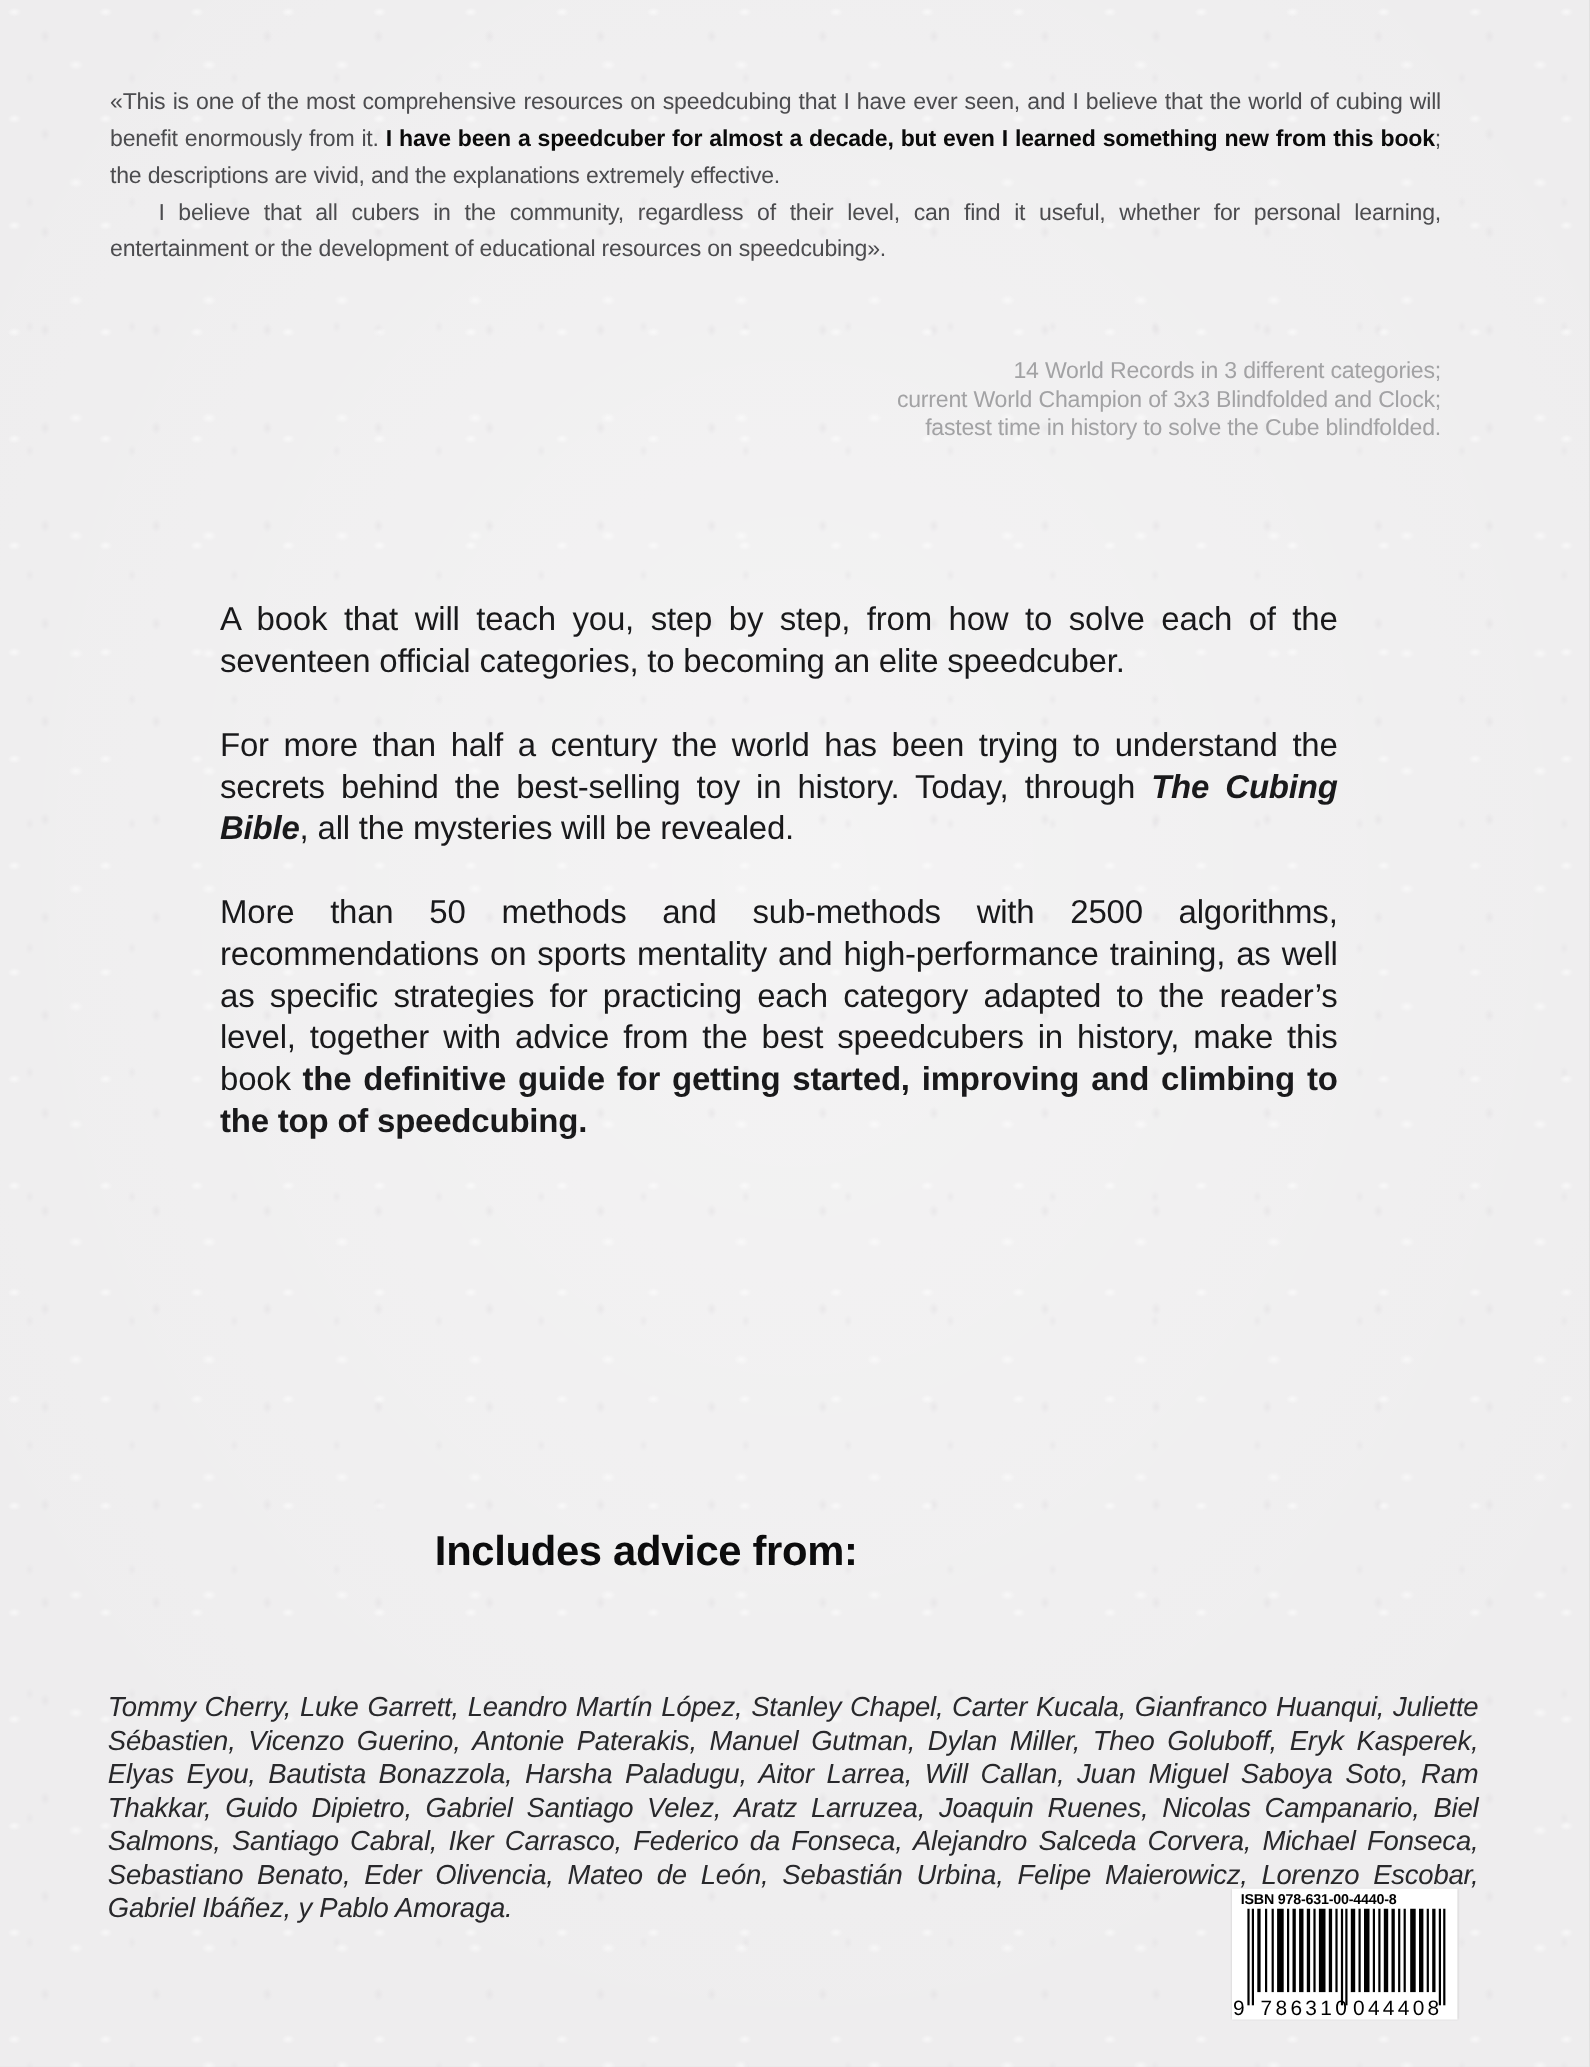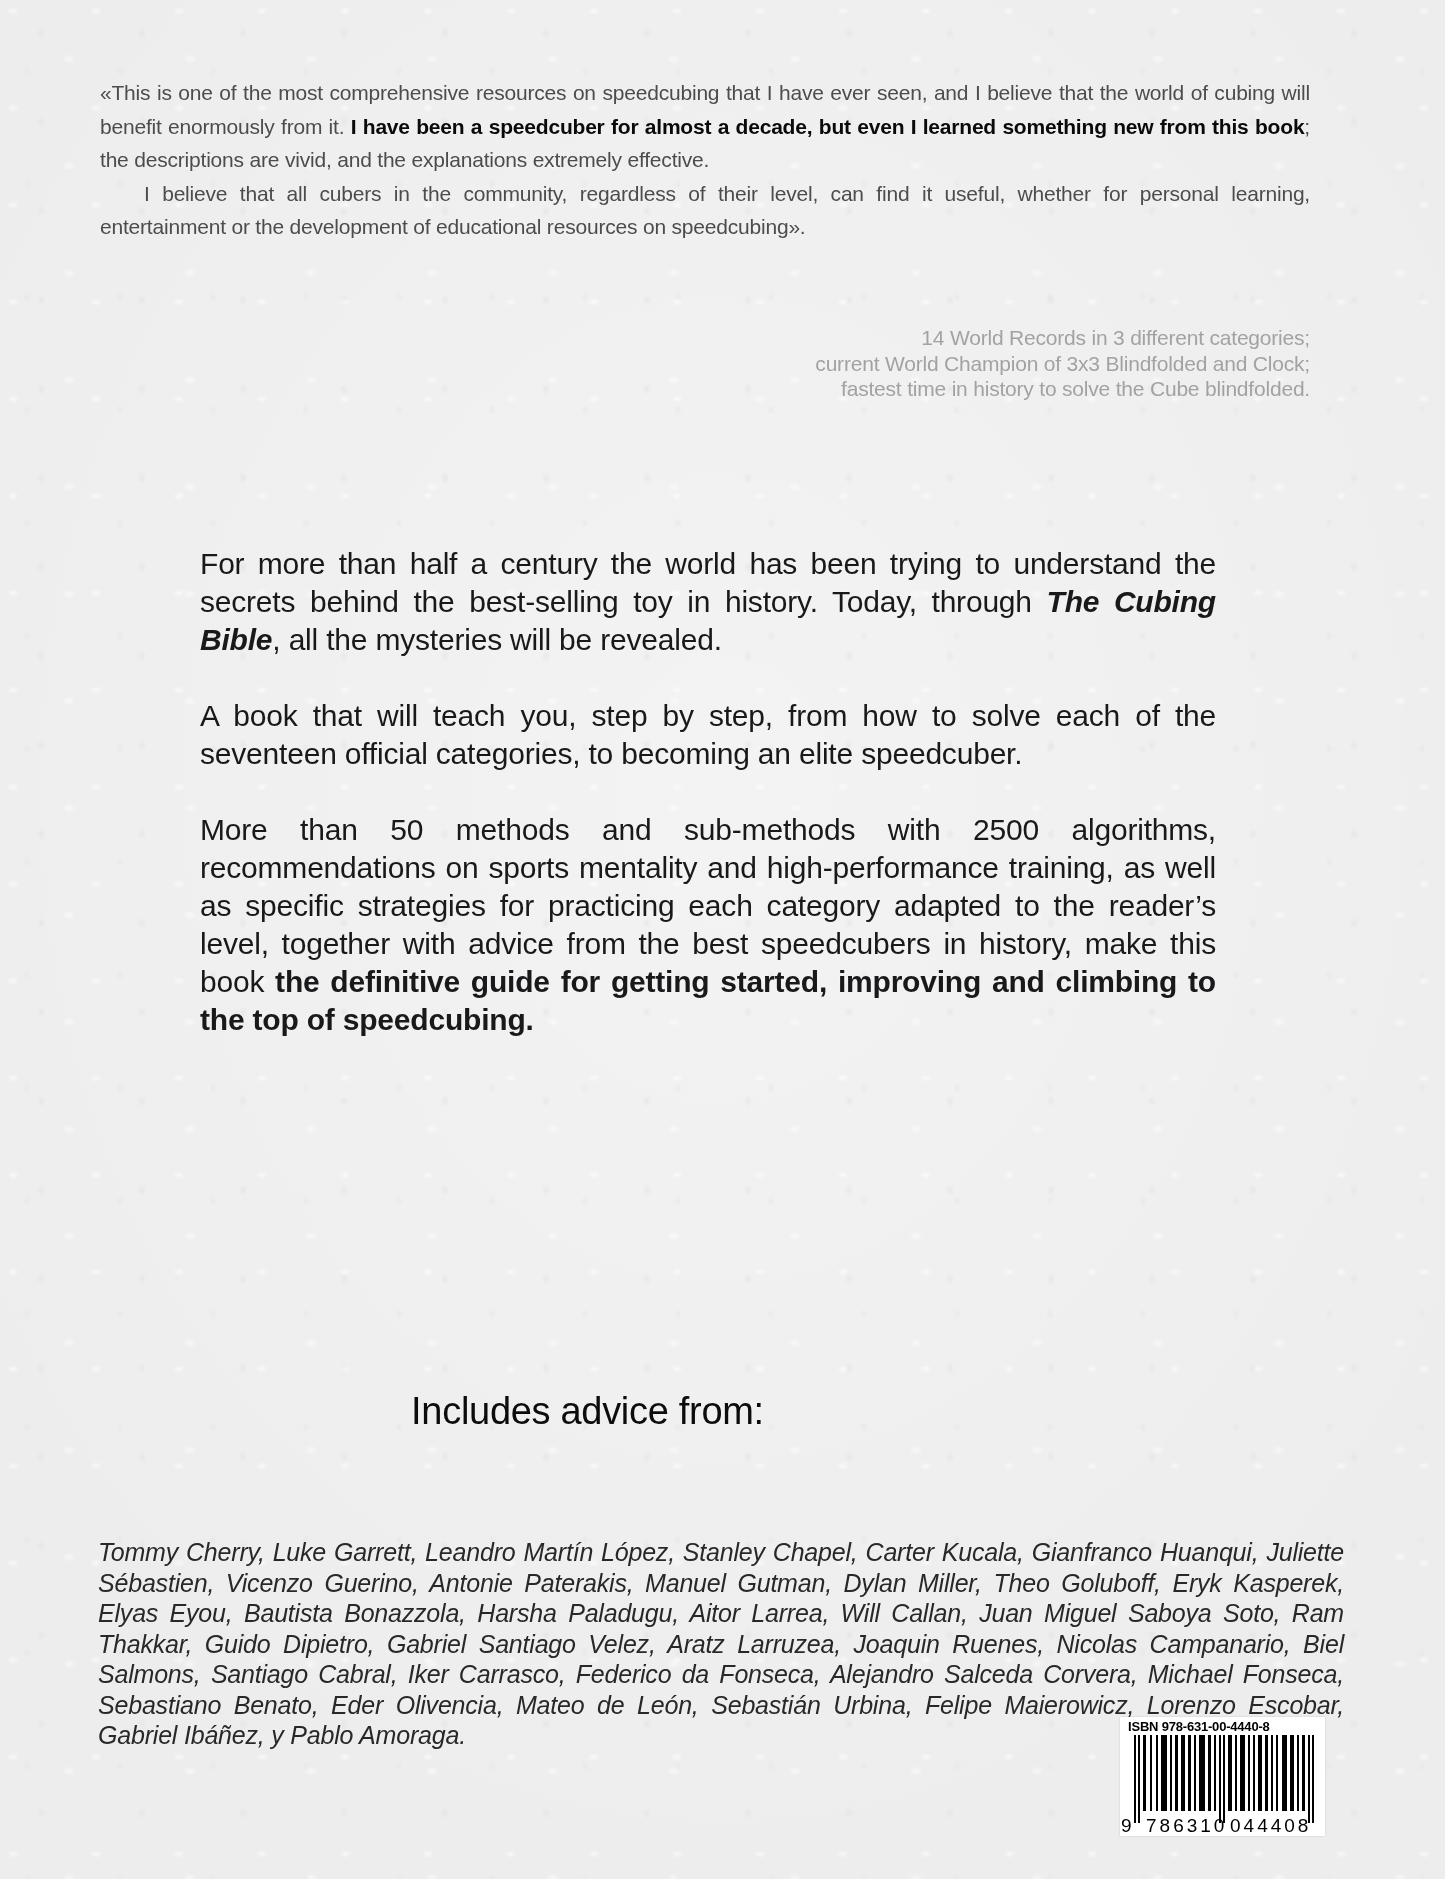--- a/index.html
+++ b/index.html
@@ -47,21 +47,21 @@
     letter-spacing:-0.2px;
     text-align:justify;
     color:#19191b;
   }
   .description p{margin:0 0 38px 0;}
   .description .bold-run{font-weight:700;}
   .description .bolditalic-run{font-weight:700;font-style:italic;}
   .advice-heading{
     position:absolute;left:0;top:1390px;width:1175px;
     text-align:center;
-    font-size:38px;line-height:42px;font-weight:400;color:#0c0c0d;
+    font-size:38px;line-height:42px;font-weight:700;color:#0c0c0d;
     letter-spacing:-0.3px;
   }
   .advice-names{
     position:absolute;left:98px;top:1493px;width:1246px;
     font-style:italic;
     font-size:25px;line-height:30.5px;
     letter-spacing:-0.2px;
     color:#28282b;
     text-align:justify;
     margin-top:44px;
@@ -93,22 +93,22 @@
 
   <div class="attribution">
     <div class="details">
       <div>14 World Records in 3 different categories;</div>
       <div>current World Champion of 3x3 Blindfolded and Clock;</div>
       <div>fastest time in history to solve the Cube blindfolded.</div>
     </div>
   </div>
 
   <div class="description">
+    <p>A book that will teach you, step by step, from how to solve each of the seventeen official categories, to becoming an elite speedcuber.</p>
     <p><span>For more than half a century the world has been trying to understand the secrets behind the best-selling toy in history. Today, through </span><span class="bolditalic-run">The Cubing Bible</span><span>, all the mysteries will be revealed.</span></p>
-    <p>A book that will teach you, step by step, from how to solve each of the seventeen official categories, to becoming an elite speedcuber.</p>
     <p><span>More than 50 methods and sub-methods with 2500 algorithms, recommendations on sports mentality and high-performance training, as well as specific strategies for practicing each category adapted to the reader’s level, together with advice from the best speedcubers in history, make this book </span><span class="bold-run">the definitive guide for getting started, improving and climbing to the top of speedcubing.</span></p>
   </div>
 
   <div class="advice-heading">Includes advice from:</div>
   <div class="advice-names">Tommy Cherry, Luke Garrett, Leandro Martín López, Stanley Chapel, Carter Kucala, Gianfranco Huanqui, Juliette Sébastien, Vicenzo Guerino, Antonie Paterakis, Manuel Gutman, Dylan Miller, Theo Goluboff, Eryk Kasperek, Elyas Eyou, Bautista Bonazzola, Harsha Paladugu, Aitor Larrea, Will Callan, Juan Miguel Saboya Soto, Ram Thakkar, Guido Dipietro, Gabriel Santiago Velez, Aratz Larruzea, Joaquin Ruenes, Nicolas Campanario, Biel Salmons, Santiago Cabral, Iker Carrasco, Federico da Fonseca, Alejandro Salceda Corvera, Michael Fonseca, Sebastiano Benato, Eder Olivencia, Mateo de León, Sebastián Urbina, Felipe Maierowicz, Lorenzo Escobar, Gabriel Ibáñez, y Pablo Amoraga.</div>
 
   <div class="barcode-box">
     <div class="isbn-label">ISBN 978-631-00-4440-8</div>
     <svg width="205" height="100" viewBox="0 0 205 100" aria-hidden="true">
 

